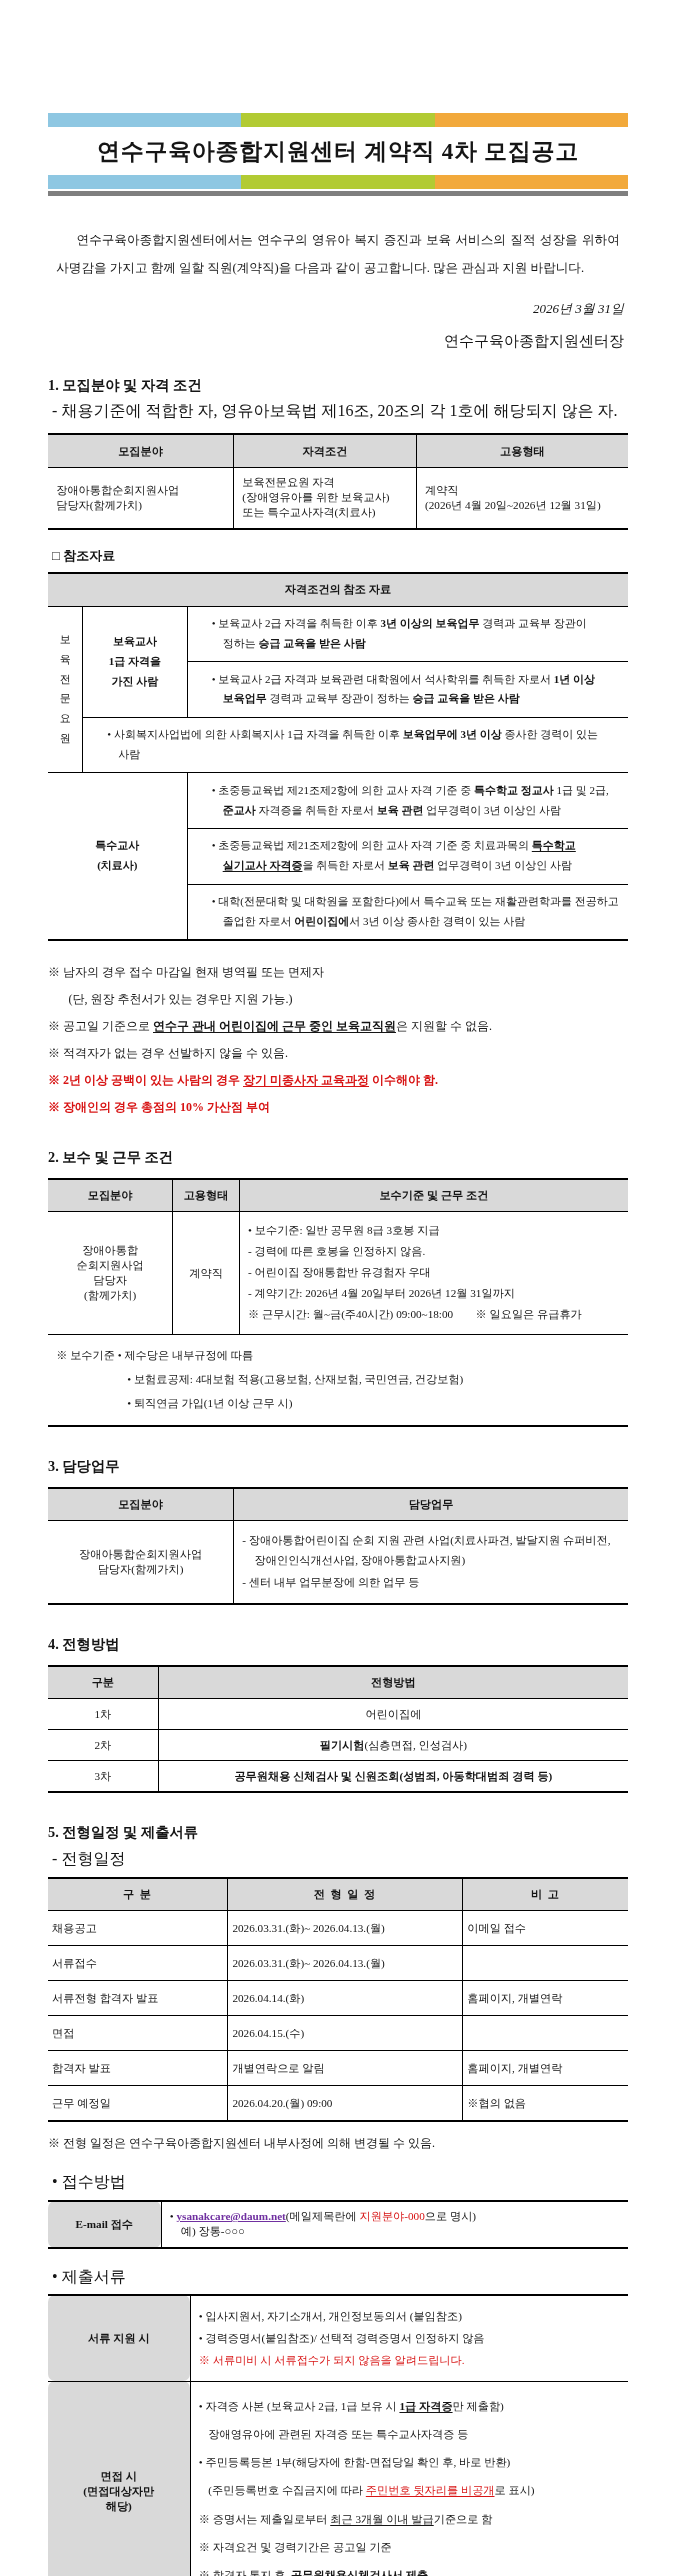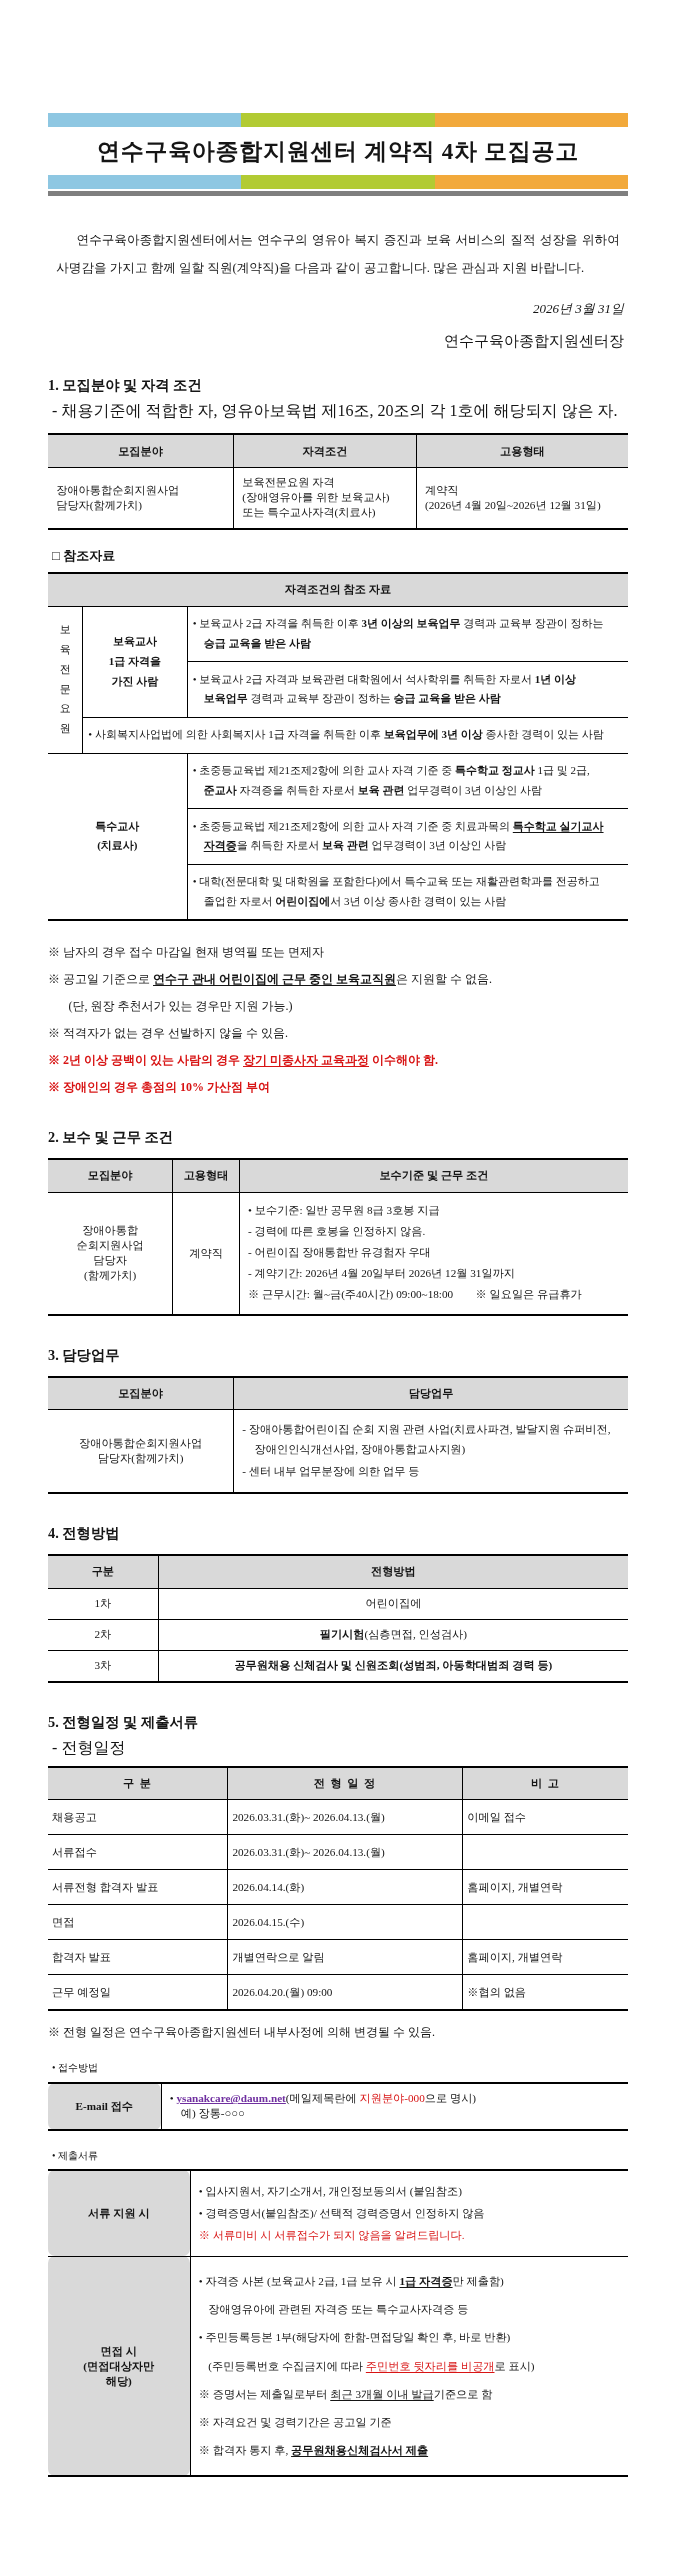--- a/index.html
+++ b/index.html
@@ -26,39 +26,39 @@
   table{border-collapse:collapse;width:100%;table-layout:fixed;}
   .tbl{border-top:2px solid #000;border-bottom:2px solid #000;font-size:11.2px;}
   .tbl th,.tbl td{border:1px solid #000;padding:7.5px 8.2px;vertical-align:middle;word-break:keep-all;}
   .tbl th{background:#d9d9d9;font-weight:bold;text-align:center;padding:8.2px 4.1px;}
   .tbl th:first-child,.tbl td:first-child{border-left:none;}
   .tbl th:last-child,.tbl td:last-child{border-right:none;}
   .tbl tr:first-child th{border-top:none;}
   .tbl tr:last-child td{border-bottom:none;}
   .lbl{background:#d9d9d9;font-weight:bold;text-align:center;border-radius:7px;}
   .vert{text-align:center;font-size:10.6px;line-height:1.6;padding:5.5px 1.4px;}
-  td.hang{padding-left:16px;text-indent:-11px;}
+  td.hang{padding-left:35px;text-indent:-11px;}
   .lines .ln{margin:2.7px 0;line-height:1.75;}
   .hangln .ln{padding-left:12.3px;text-indent:-12.3px;}
   .ref td{font-size:11px;line-height:1.8;}
   
   .notes{margin-top:20.4px;font-size:12px;}
   .notes .ln{margin:6.1px 0;line-height:1.75;padding-left:17.7px;text-indent:-17.7px;}
   .paycell .ln{margin:1.4px 0;}
   .paynote .ln{margin:4.1px 0;}
   
   .sched td{text-align:left;padding:9.5px 4.1px;}
   .sched th{letter-spacing:1.4px;}
   
   .mail{font-weight:bold;text-decoration:underline;color:#7030a0;cursor:pointer;}
   .docs td{font-size:11.2px;}
   .interview-lines .ln{margin:6.8px 0;line-height:1.9;}
   .mt36{margin-top:24.5px;}.mt40{margin-top:27px;}.mt44{margin-top:30px;}
   .mt16{margin-top:11px;}.mt10{margin-top:6.8px;}
-  .listlabel{font-size:10px;margin:17.7px 0 0 4.1px;}
+  .listlabel{font-size:16px;margin:17.7px 0 0 4.1px;}
 </style>
 </head>
 <body>
 
 <div class="page">
 
   <div class="titleblock">
     <div class="bars">
       <div class="seg" style="background:#8ec7e2"></div>
       <div class="seg" style="background:#b2cb33"></div>
@@ -142,22 +142,22 @@
       <td class="hang">• 초중등교육법 제21조제2항에 의한 교사 자격 기준 중 치료과목의 <span class="b u">특수학교 실기교사 자격증</span>을 취득한 자로서 <span class="b">보육 관련</span> 업무경력이 3년 이상인 사람</td>
     </tr>
     <tr>
       <td class="hang">• 대학(전문대학 및 대학원을 포함한다)에서 특수교육 또는 재활관련학과를 전공하고 졸업한 자로서 <span class="b">어린이집에</span>서 3년 이상 종사한 경력이 있는 사람</td>
     </tr>
   </tbody>
     </table>
 
   <div class="notes lines">
       <div class="ln">※ 남자의 경우 접수 마감일 현재 병역필 또는 면제자</div>
+      <div class="ln" style="padding-left: 20.4px; text-indent: 0px;">(단, 원장 추천서가 있는 경우만 지원 가능.)</div>
       <div class="ln">※ 공고일 기준으로 <span class="b u">연수구 관내 어린이집에 근무 중인 보육교직원</span>은 지원할 수 없음.</div>
-      <div class="ln" style="padding-left: 20.4px; text-indent: 0px;">(단, 원장 추천서가 있는 경우만 지원 가능.)</div>
       <div class="ln">※ 적격자가 없는 경우 선발하지 않을 수 있음.</div>
       <div class="ln"><span class="b" style="color: rgb(216, 20, 20);">※ 2년 이상 공백이 있는 사람의 경우 </span><span class="b u" style="color: rgb(216, 20, 20);">장기 미종사자 교육과정</span><span class="b" style="color: rgb(216, 20, 20);"> 이수해야 함.</span></div>
       <div class="ln"><span class="b" style="color: rgb(216, 20, 20);">※ 장애인의 경우 총점의 10% 가산점 부여</span></div>
     </div>
 
   <h2 class="sec-h mt44">2. 보수 및 근무 조건</h2>
   <table class="tbl mt16">
     <colgroup>
         <col style="width:21.5%">
         <col style="width:11.5%">
@@ -176,20 +176,27 @@
 (함께가치)</td>
       <td class="center">계약직</td>
       <td class="lines paycell hangln">
             <div class="ln">• 보수기준: 일반 공무원 8급 3호봉 지급</div>
             <div class="ln">- 경력에 따른 호봉을 인정하지 않음.</div>
             <div class="ln">- 어린이집 장애통합반 유경험자 우대</div>
             <div class="ln">- 계약기간: 2026년 4월 20일부터 2026년 12월 31일까지</div>
             <div class="ln">※ 근무시간: 월~금(주40시간) 09:00~18:00　　※ 일요일은 유급휴가</div>
           </td>
     </tr>
+    <tr>
+      <td colspan="3" class="lines paynote">
+            <div class="ln">※ 보수기준 • 제수당은 내부규정에 따름</div>
+            <div class="ln" style="padding-left: 71px; text-indent: 0px;">• 보험료공제: 4대보험 적용(고용보험, 산재보험, 국민연금, 건강보험)</div>
+            <div class="ln" style="padding-left: 71px; text-indent: 0px;">• 퇴직연금 가입(1년 이상 근무 시)</div>
+          </td>
+    </tr>
   </tbody>
     </table>
 
   <h2 class="sec-h mt44">3. 담당업무</h2>
   <table class="tbl mt16">
     <colgroup>
         <col style="width:32%">
         <col style="width:68%">
       </colgroup>
     <tbody>

